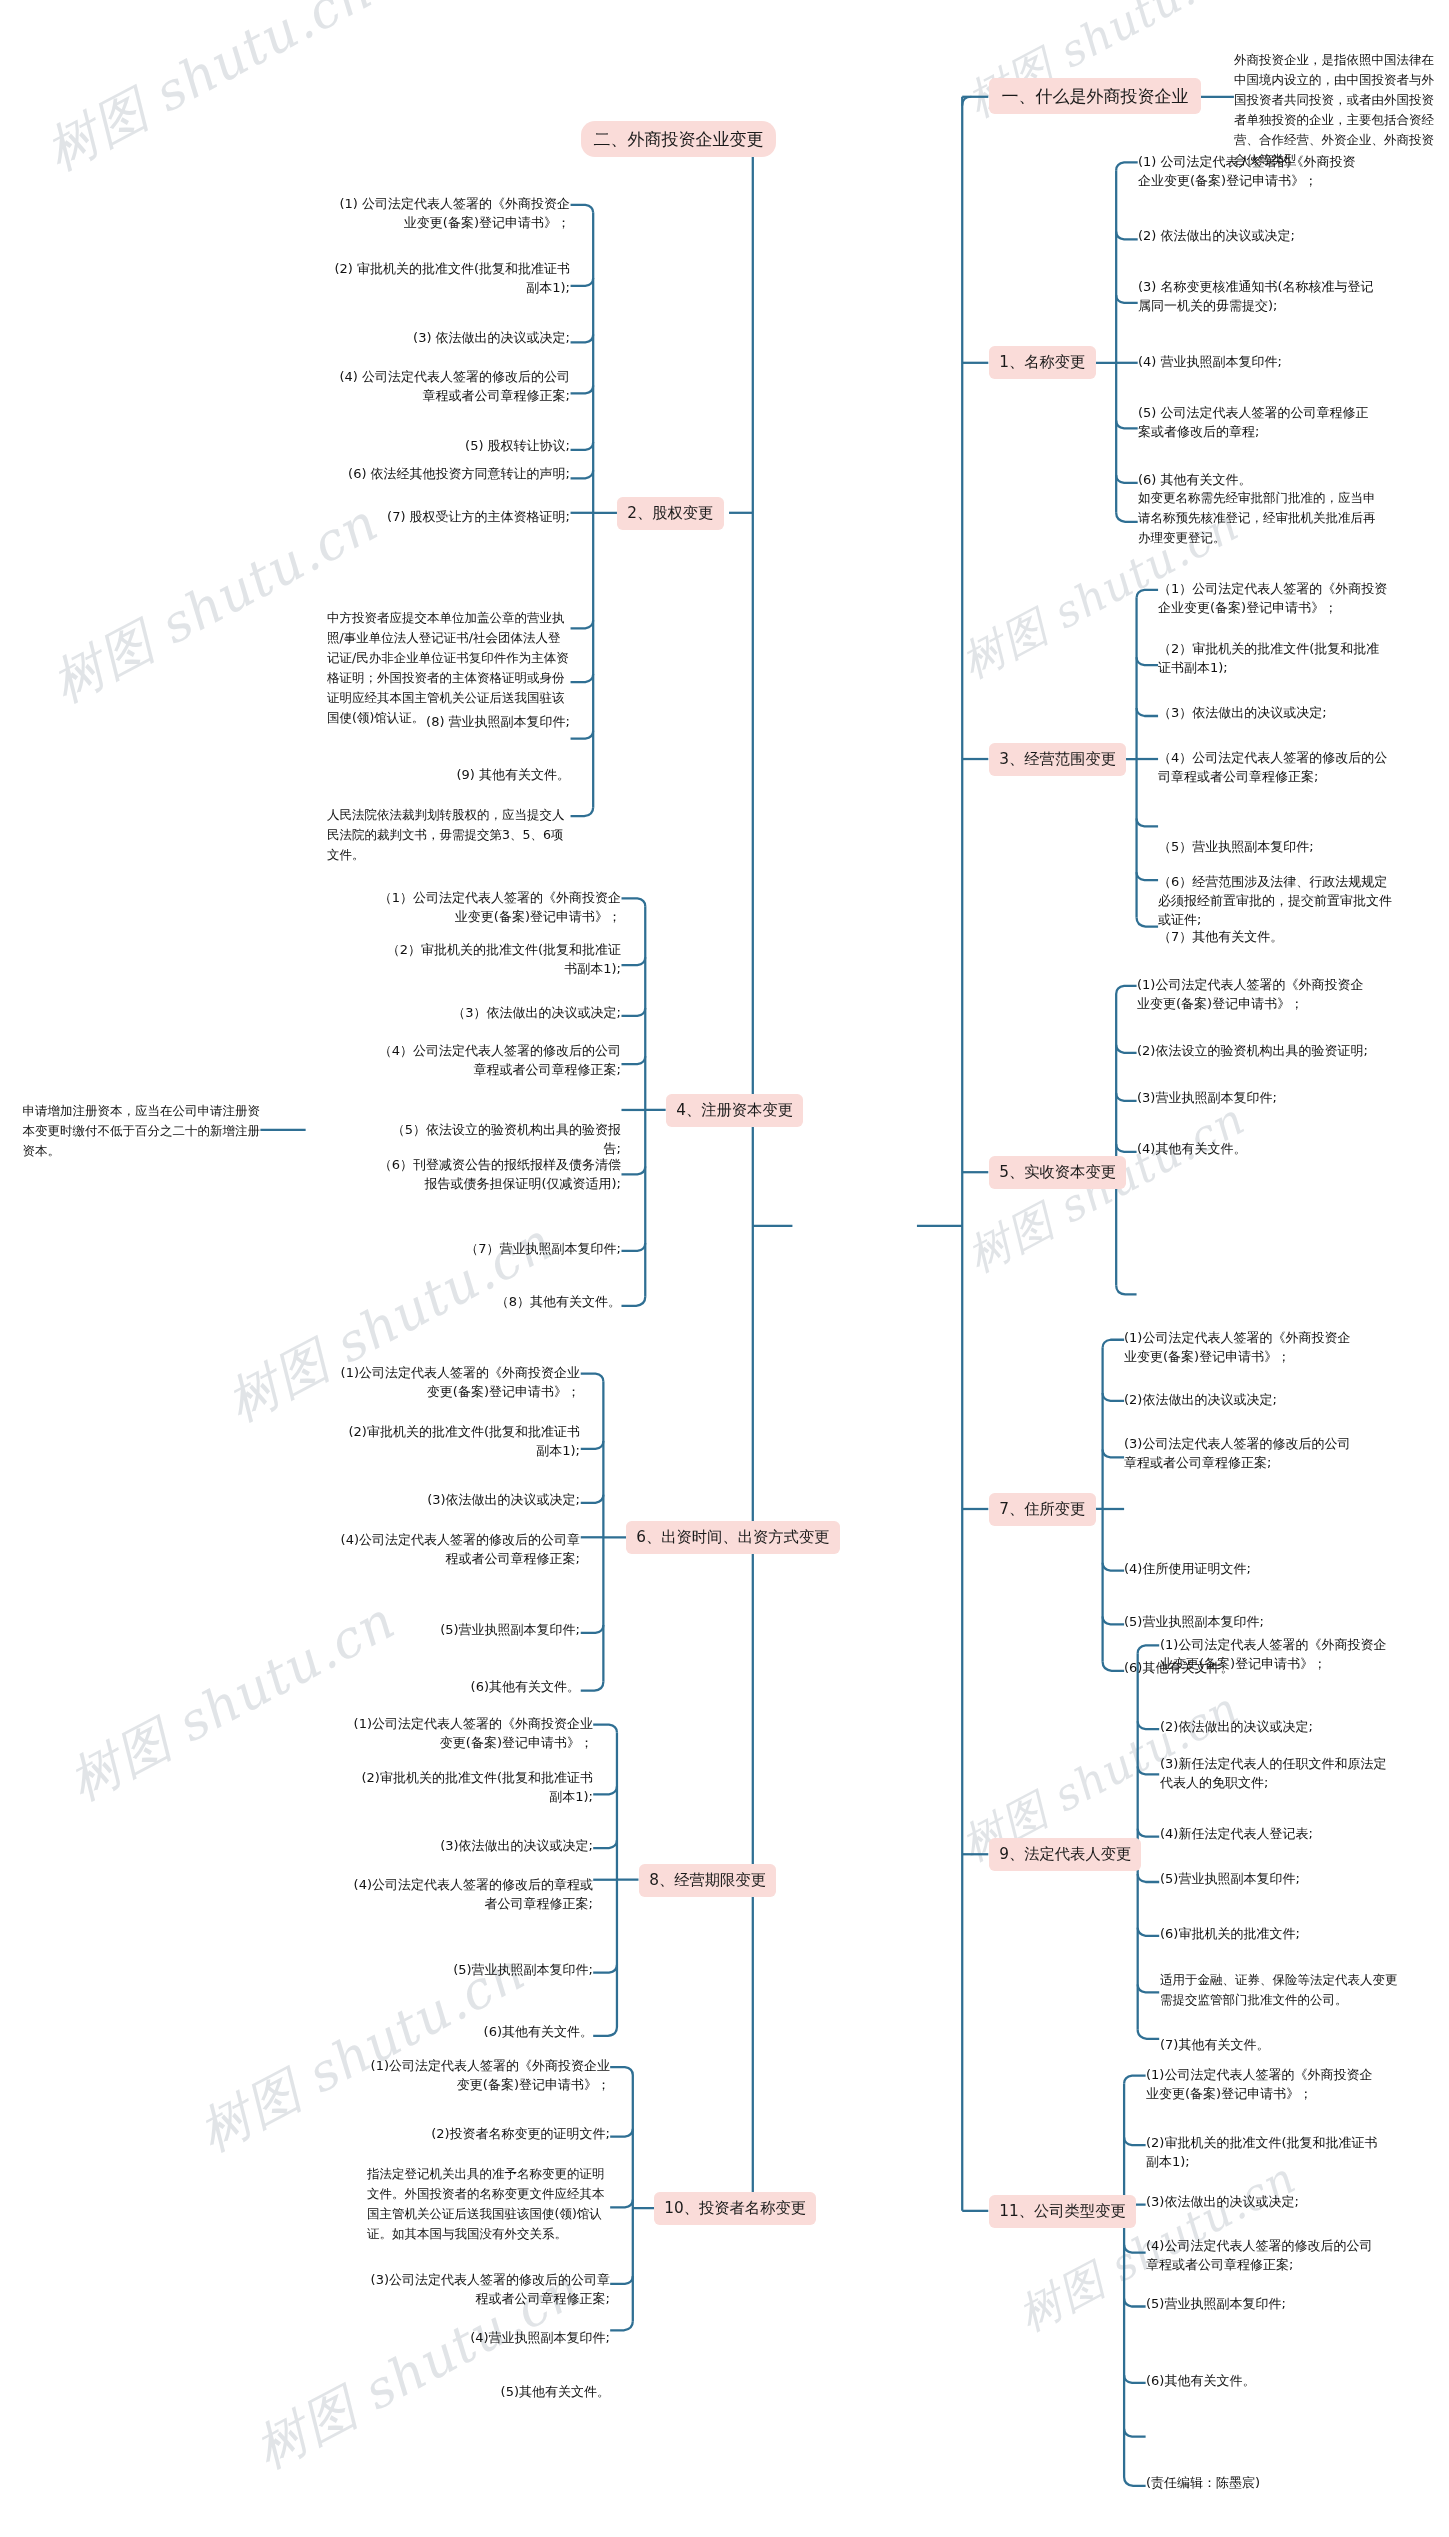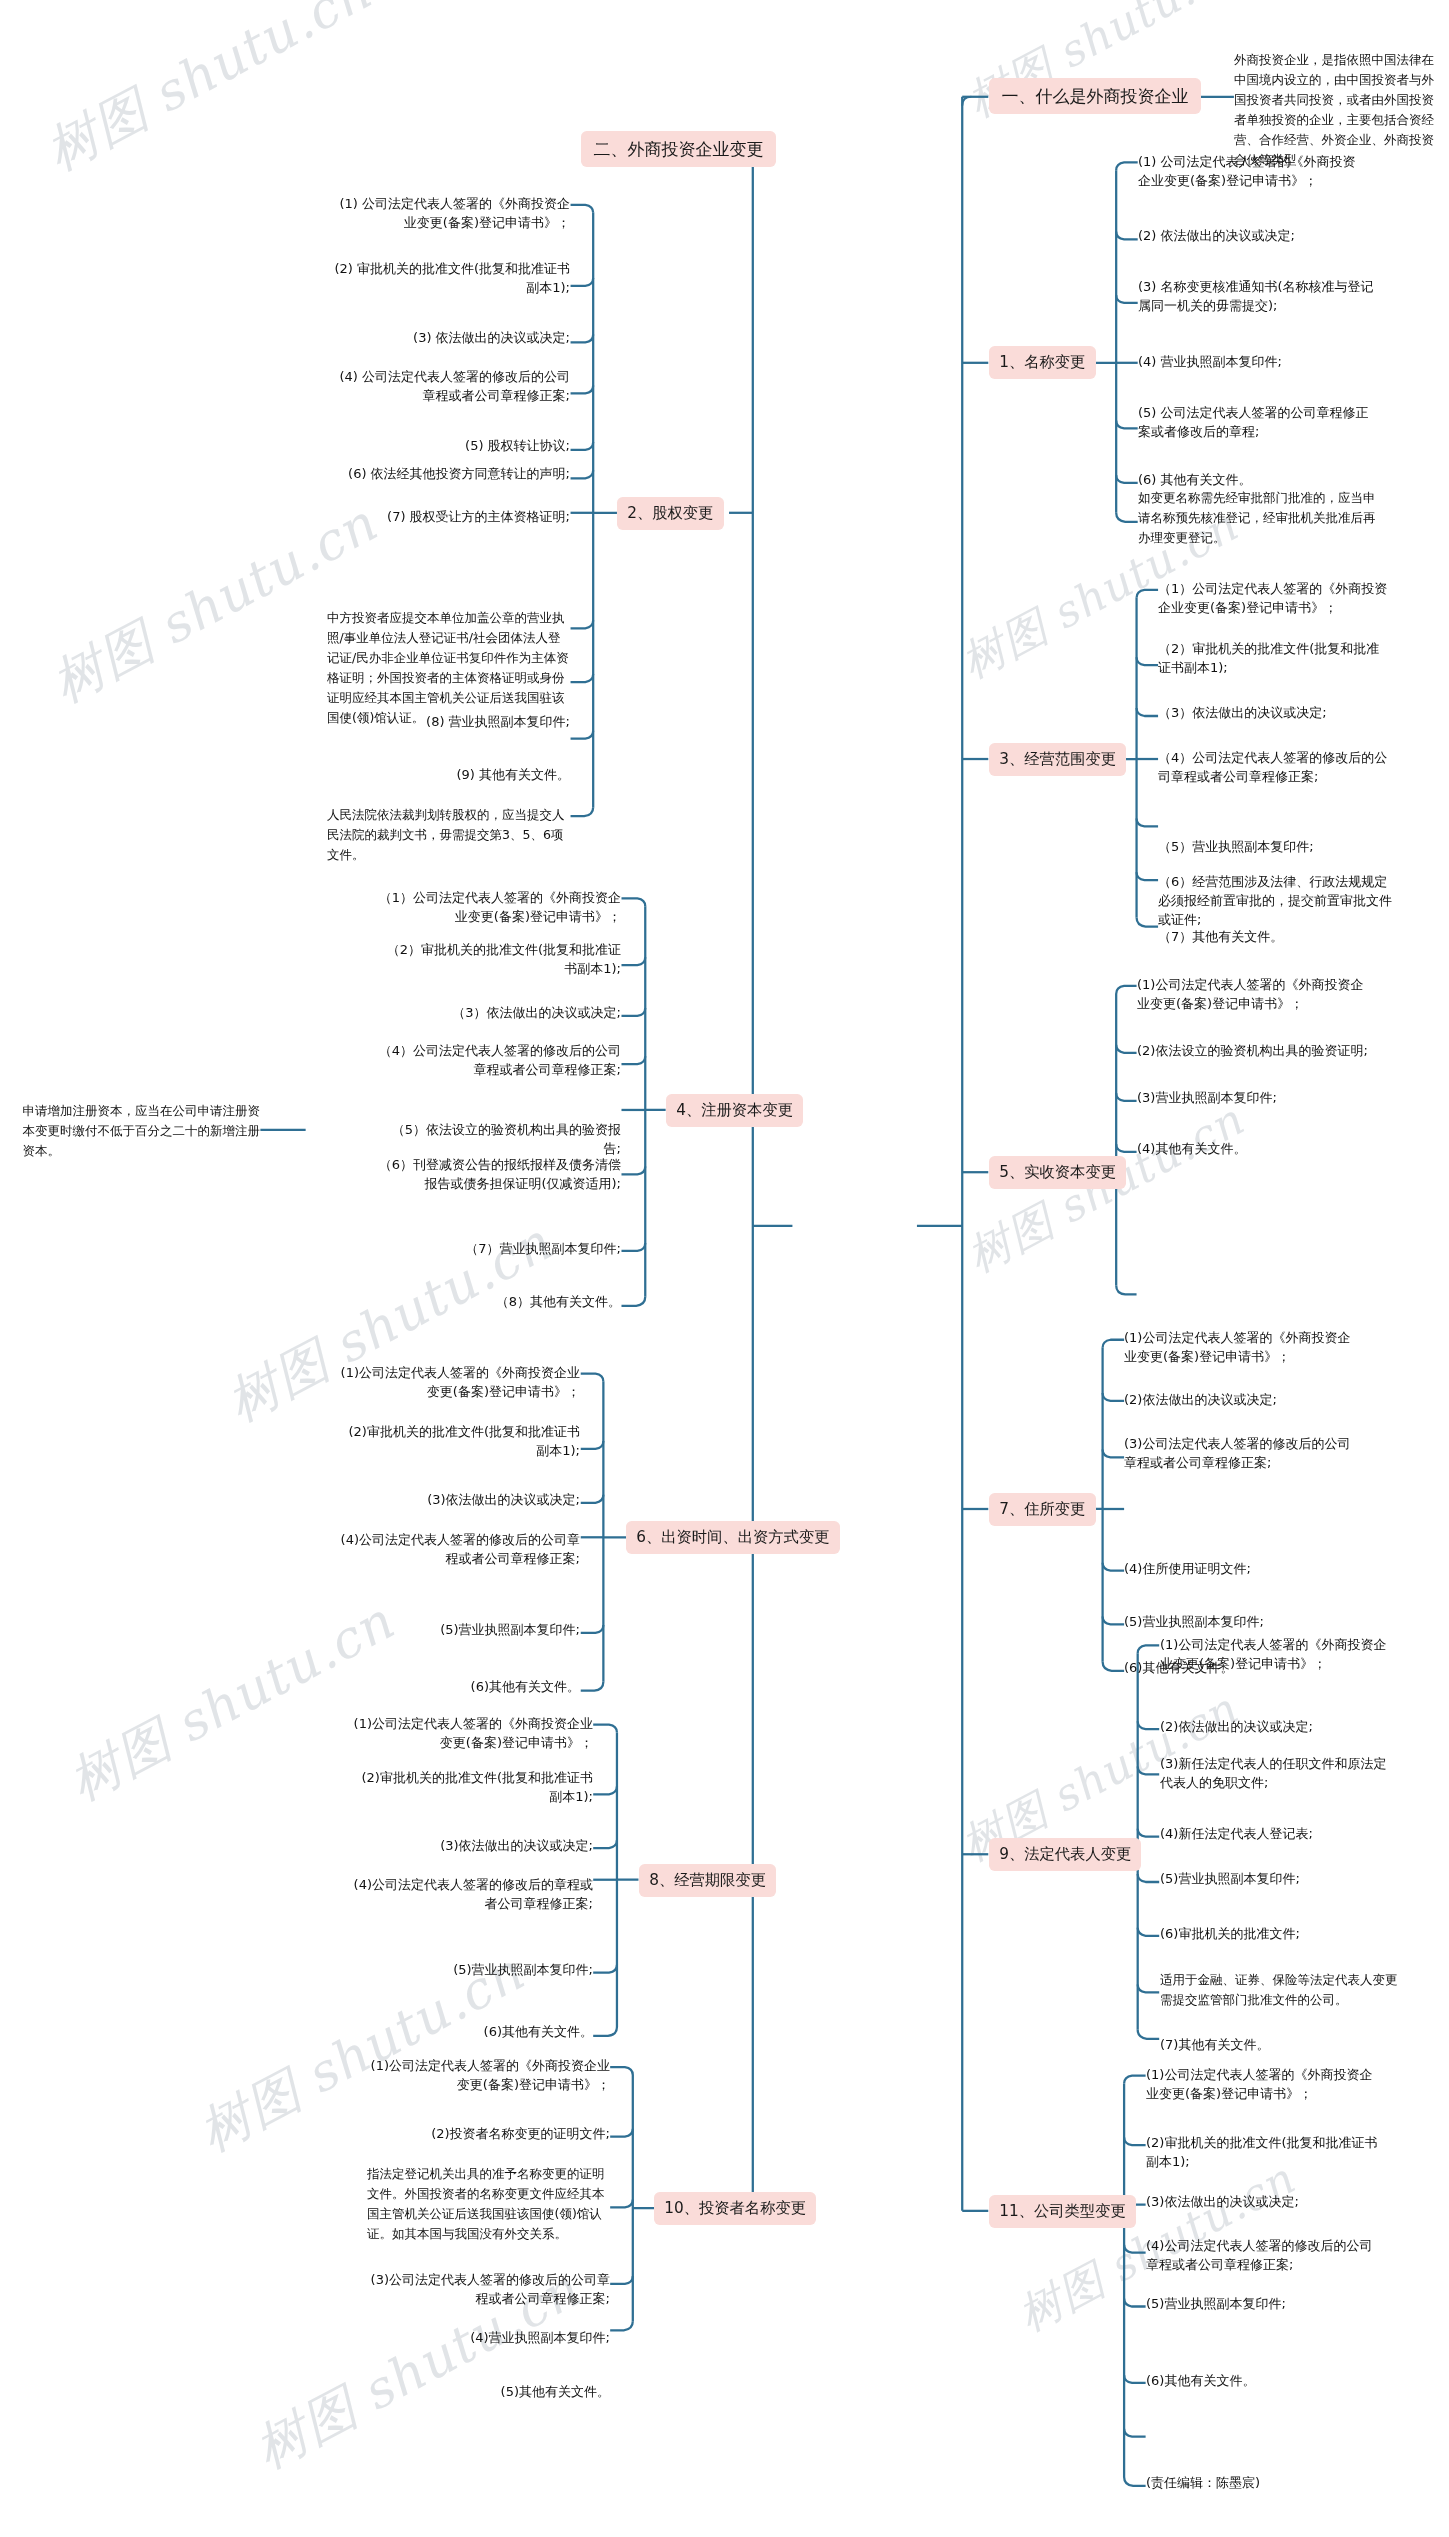--- a/index.html
+++ b/index.html
@@ -186,21 +186,21 @@
     <path d="M1118,3760 q0,12 -14,14 H1078"></path>
     <path d="M1118,3885 q0,12 -14,14 H1078"></path>
     <path d="M1118,4020 q0,12 -14,14 H1078"></path>
     <path d="M1118,4100 q0,14 -16,16 H1078"></path>
   </svg>
 
 
   <div class="node branch" style="left:989px;top:78px;">一、什么是外商投资企业</div>
   <div class="node note" style="left:1234px;top:50px;width:204px;">外商投资企业，是指依照中国法律在中国境内设立的，由中国投资者与外国投资者共同投资，或者由外国投资者单独投资的企业，主要包括合资经营、合作经营、外资企业、外商投资合伙等类型</div>
 
-  <div class="node branch" style="left:581px;top:131px;">二、外商投资企业变更</div>
+  <div class="node branch" style="left:581px;top:121px;border-radius:14px;">二、外商投资企业变更</div>
 
   <div class="node branch sm" style="left:989px;top:346px;">1、名称变更</div>
   <div class="node leaf l" style="left:1138px;top:152px;width:226px;">(1) 公司法定代表人签署的《外商投资企业变更(备案)登记申请书》；</div>
   <div class="node leaf l" style="left:1138px;top:226px;width:226px;">(2) 依法做出的决议或决定;</div>
   <div class="node leaf l" style="left:1138px;top:277px;width:238px;">(3) 名称变更核准通知书(名称核准与登记属同一机关的毋需提交);</div>
   <div class="node leaf l" style="left:1138px;top:352px;width:226px;">(4) 营业执照副本复印件;</div>
   <div class="node leaf l" style="left:1138px;top:403px;width:238px;">(5) 公司法定代表人签署的公司章程修正案或者修改后的章程;</div>
   <div class="node leaf l" style="left:1138px;top:470px;width:226px;">(6) 其他有关文件。</div>
   <div class="node note" style="left:1138px;top:488px;width:238px;">如变更名称需先经审批部门批准的，应当申请名称预先核准登记，经审批机关批准后再办理变更登记。</div>
 

